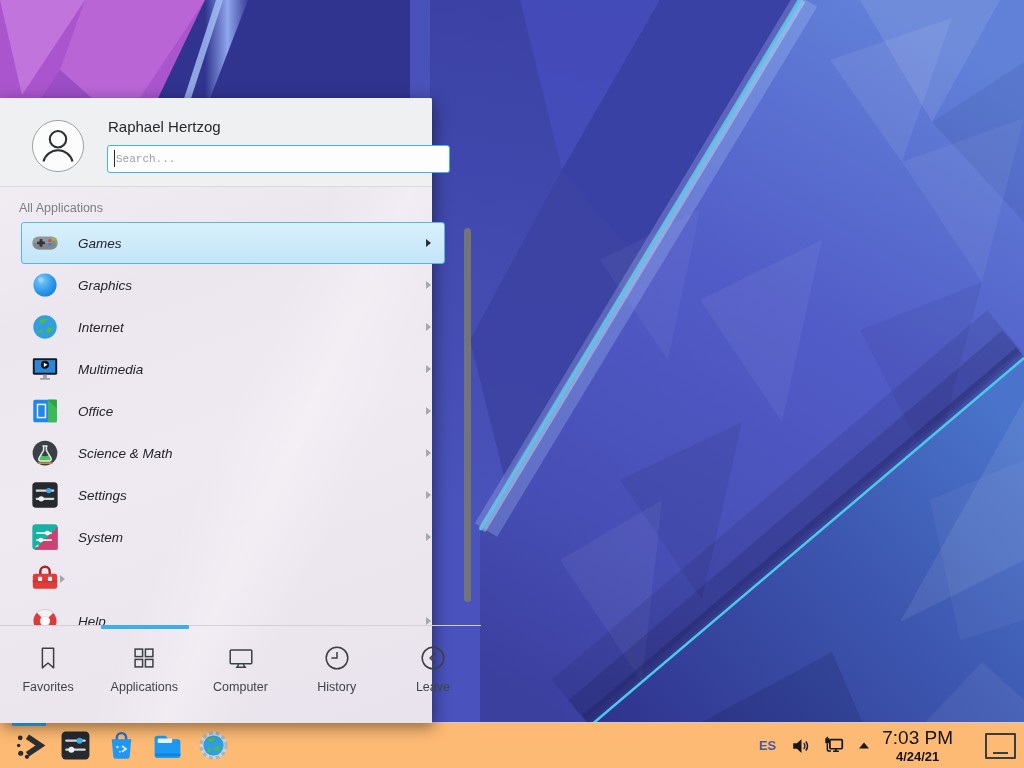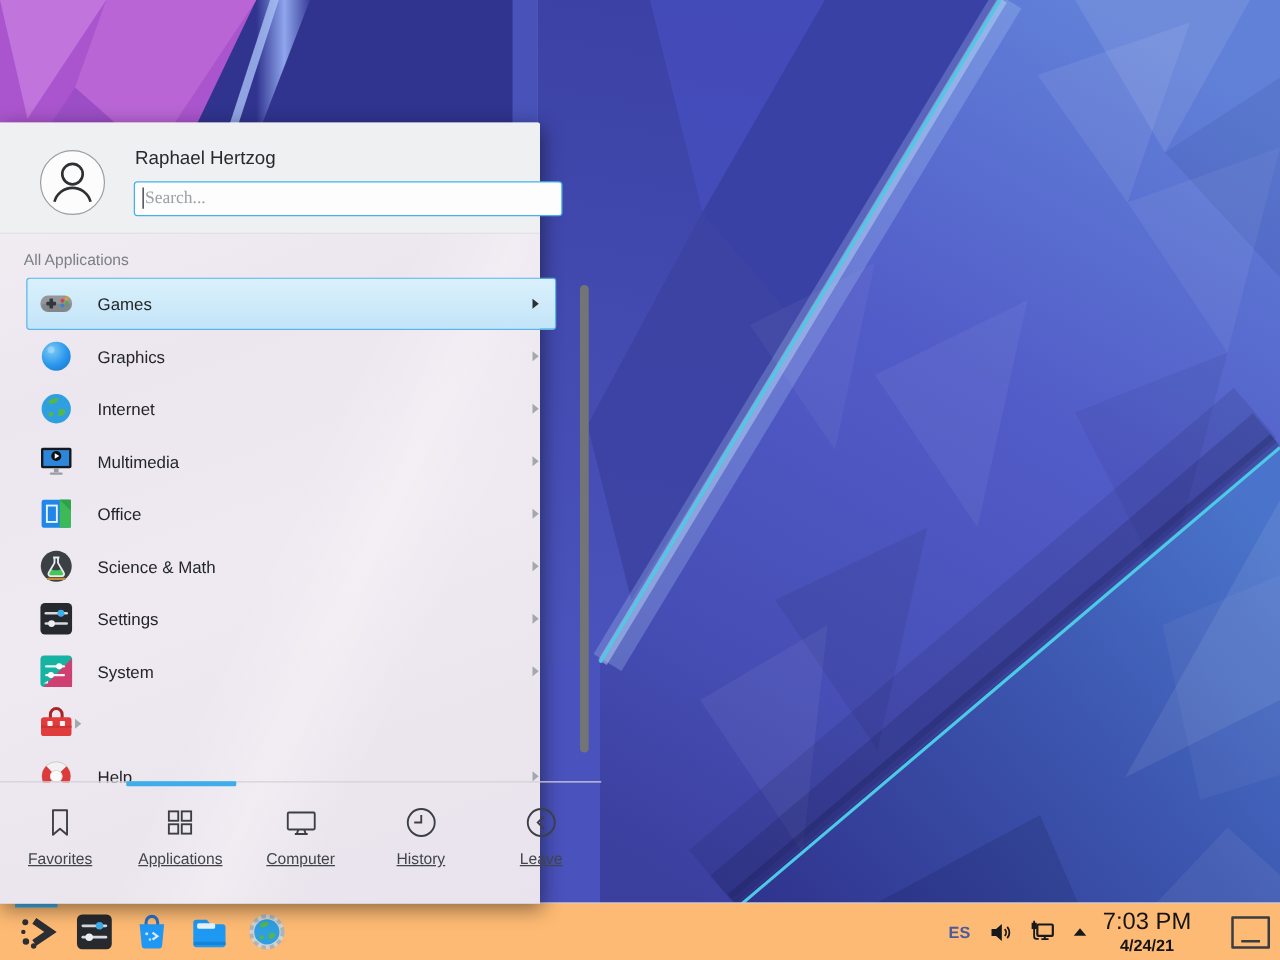--- a/index.html
+++ b/index.html
@@ -9,36 +9,36 @@
   
   #menu{position:absolute;left:0;top:98px;width:432px;bottom:45px;z-index:5;
         background:linear-gradient(115deg, rgba(255,255,255,0) 52%, rgba(255,255,255,.28) 63%, rgba(255,255,255,0) 74%),
                    linear-gradient(160deg,#f4eff4 0%,#ece6ef 30%,#efe9f1 55%,#e8e3ec 100%);
         box-shadow:2px 4px 16px rgba(0,0,0,.45);border-radius:0 2px 0 0;}
   #menu .header{height:88px;background:#eff0f1;border-bottom:1px solid #d9dadb;position:relative;border-radius:0 2px 0 0;}
   .avatar{position:absolute;left:31px;top:21px;}
   .user-name{position:absolute;left:108px;top:20px;font-size:15px;color:#26292d;}
   .search-wrap{position:absolute;left:107px;top:47px;width:341px;height:26px;background:#fdfdfd;border:1px solid #44b2ea;border-radius:3px;}
   .search-wrap input{position:absolute;left:6px;top:0;width:320px;height:24px;border:none;outline:none;background:transparent;
-        font-family:Liberation Serif, serif;font-size:14px;color:#404040;}
+        font-family:Liberation Mono, monospace;font-size:11px;color:#404040;}
   .search-wrap input::placeholder{color:#9aa0a5;opacity:1;}
   .search-caret{position:absolute;left:6px;top:4px;width:1px;height:17px;background:#26292d;}
   .section-label{position:absolute;left:19px;top:103px;font-size:12.5px;color:#7c8084;}
   #menu-list{position:absolute;left:0;top:124px;width:481px;height:404px;overflow:hidden;}
-  .menu-row{height:42px;width:424px;margin-left:21px;display:flex;align-items:center;border:1px solid transparent;border-radius:3px;box-sizing:border-box;padding:0 10px 0 8px;}
+  .menu-row{height:42px;width:424px;margin-left:21px;display:flex;align-items:center;border:1px solid transparent;border-radius:3px;box-sizing:border-box;padding:0 10px 0 8px;font-style:italic;}
   .menu-row.selected{background:linear-gradient(180deg,#daf0fc 0%,#c3e5f8 100%);border-color:#53b7ec;}
   .row-icon{width:30px;height:30px;flex:0 0 30px;}
   .row-label{margin-left:18px;font-size:13.5px;color:#232629;flex:1;}
   .row-arrow{width:0;height:0;border-left:5px solid #a4a7ab;border-top:4.5px solid transparent;border-bottom:4.5px solid transparent;margin-right:3px;}
   .menu-row.selected .row-arrow{border-left-color:#2b2e33;}
   #menu-scrollbar{position:absolute;left:464px;top:130px;width:7px;height:374px;background:#727476;border-radius:4px;}
   #tabbar{position:absolute;left:0;bottom:0;width:481px;height:97px;border-top:1px solid #d3d1d7;display:flex;}
   .tab{flex:1;display:flex;flex-direction:column;align-items:center;padding-top:17px;color:#3c3f43;}
   .tab .tab-icon{width:30px;height:30px;}
-  .tab .tab-label{font-size:12.5px;margin-top:7px;color:#41454a;text-decoration:underline;}
+  .tab .tab-label{font-size:12.5px;margin-top:7px;color:#41454a;}
   #tab-indicator{position:absolute;top:-1px;left:101px;width:88px;height:4px;background:#3daee9;border-radius:1px;}
 
   
   #taskbar{position:absolute;left:0;bottom:0;width:1024px;height:45px;background:#fdba74;border-top:1px solid #cdcbd3;z-index:4;display:flex;align-items:center;}
   #launchers{display:flex;align-items:center;height:100%;padding-left:6px;}
   .launcher{width:46px;height:45px;display:flex;align-items:center;justify-content:center;position:relative;}
   .launcher svg{width:33px;height:33px;}
   .launcher .active-line{position:absolute;top:0;left:6px;width:34px;height:3px;background:#3daee9;}
   #tray{margin-left:auto;display:flex;align-items:center;height:100%;}
   .kb-layout{font-size:13px;font-weight:bold;color:#4a5a9e;margin-right:14px;}

